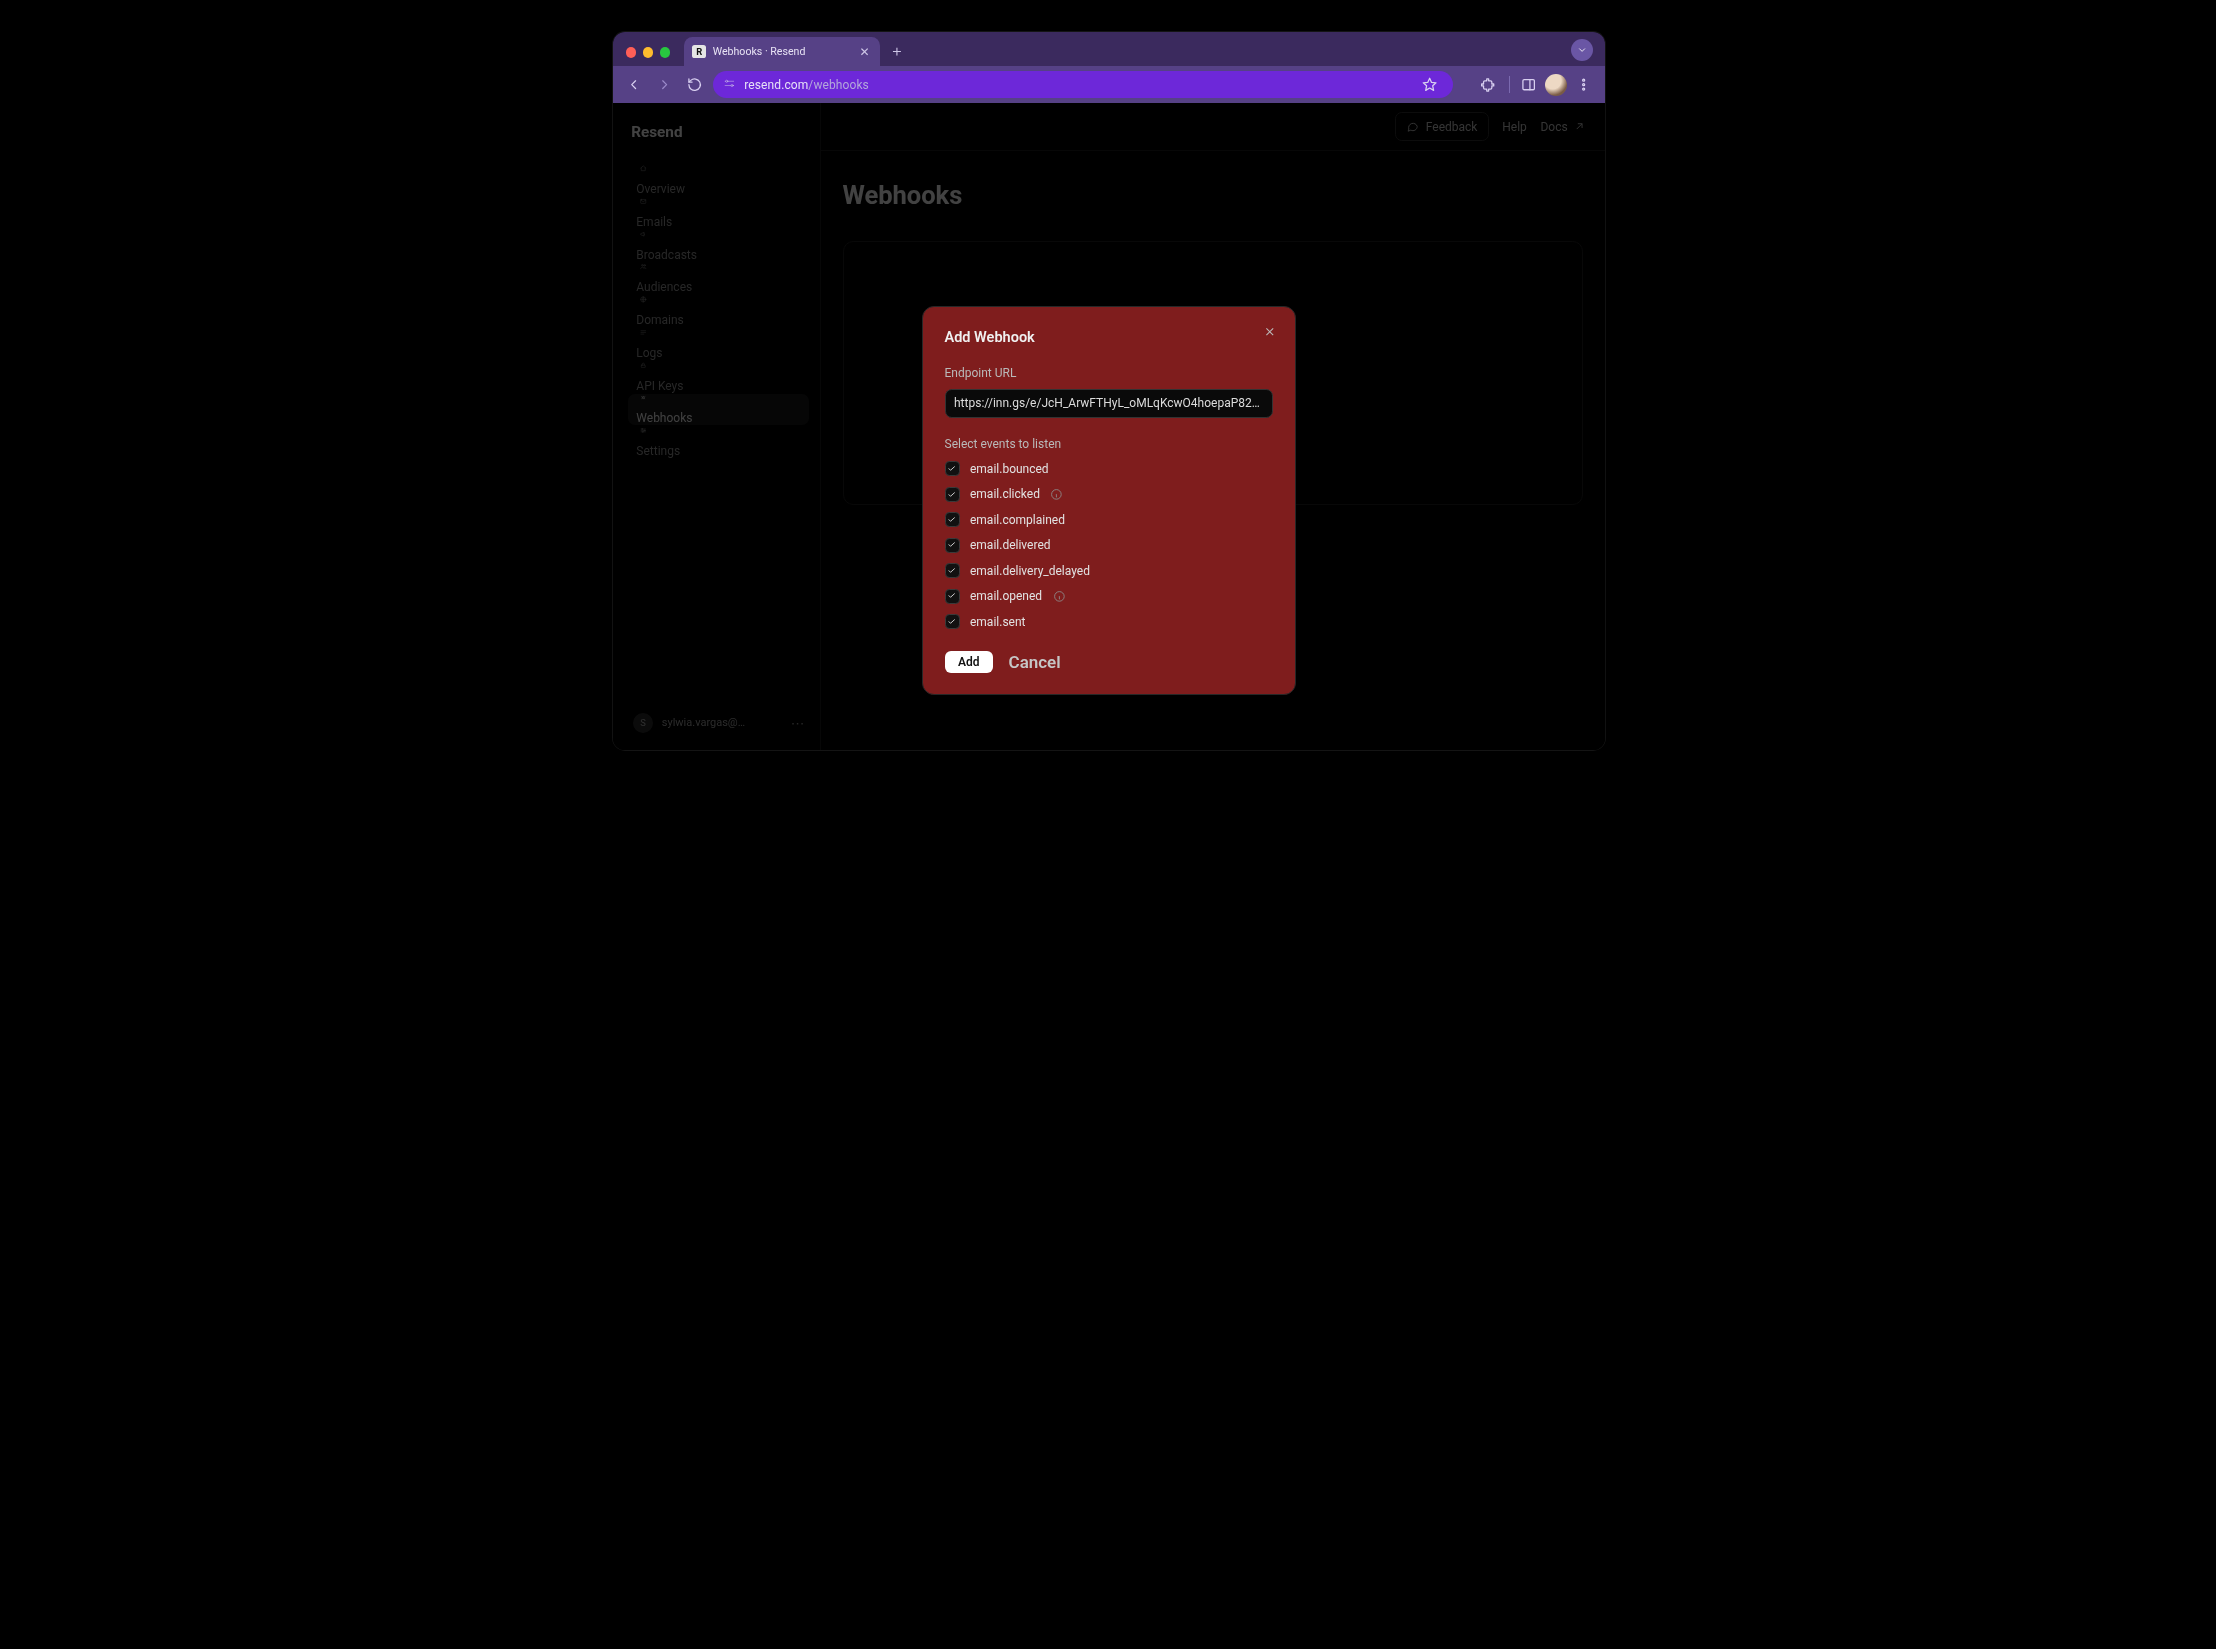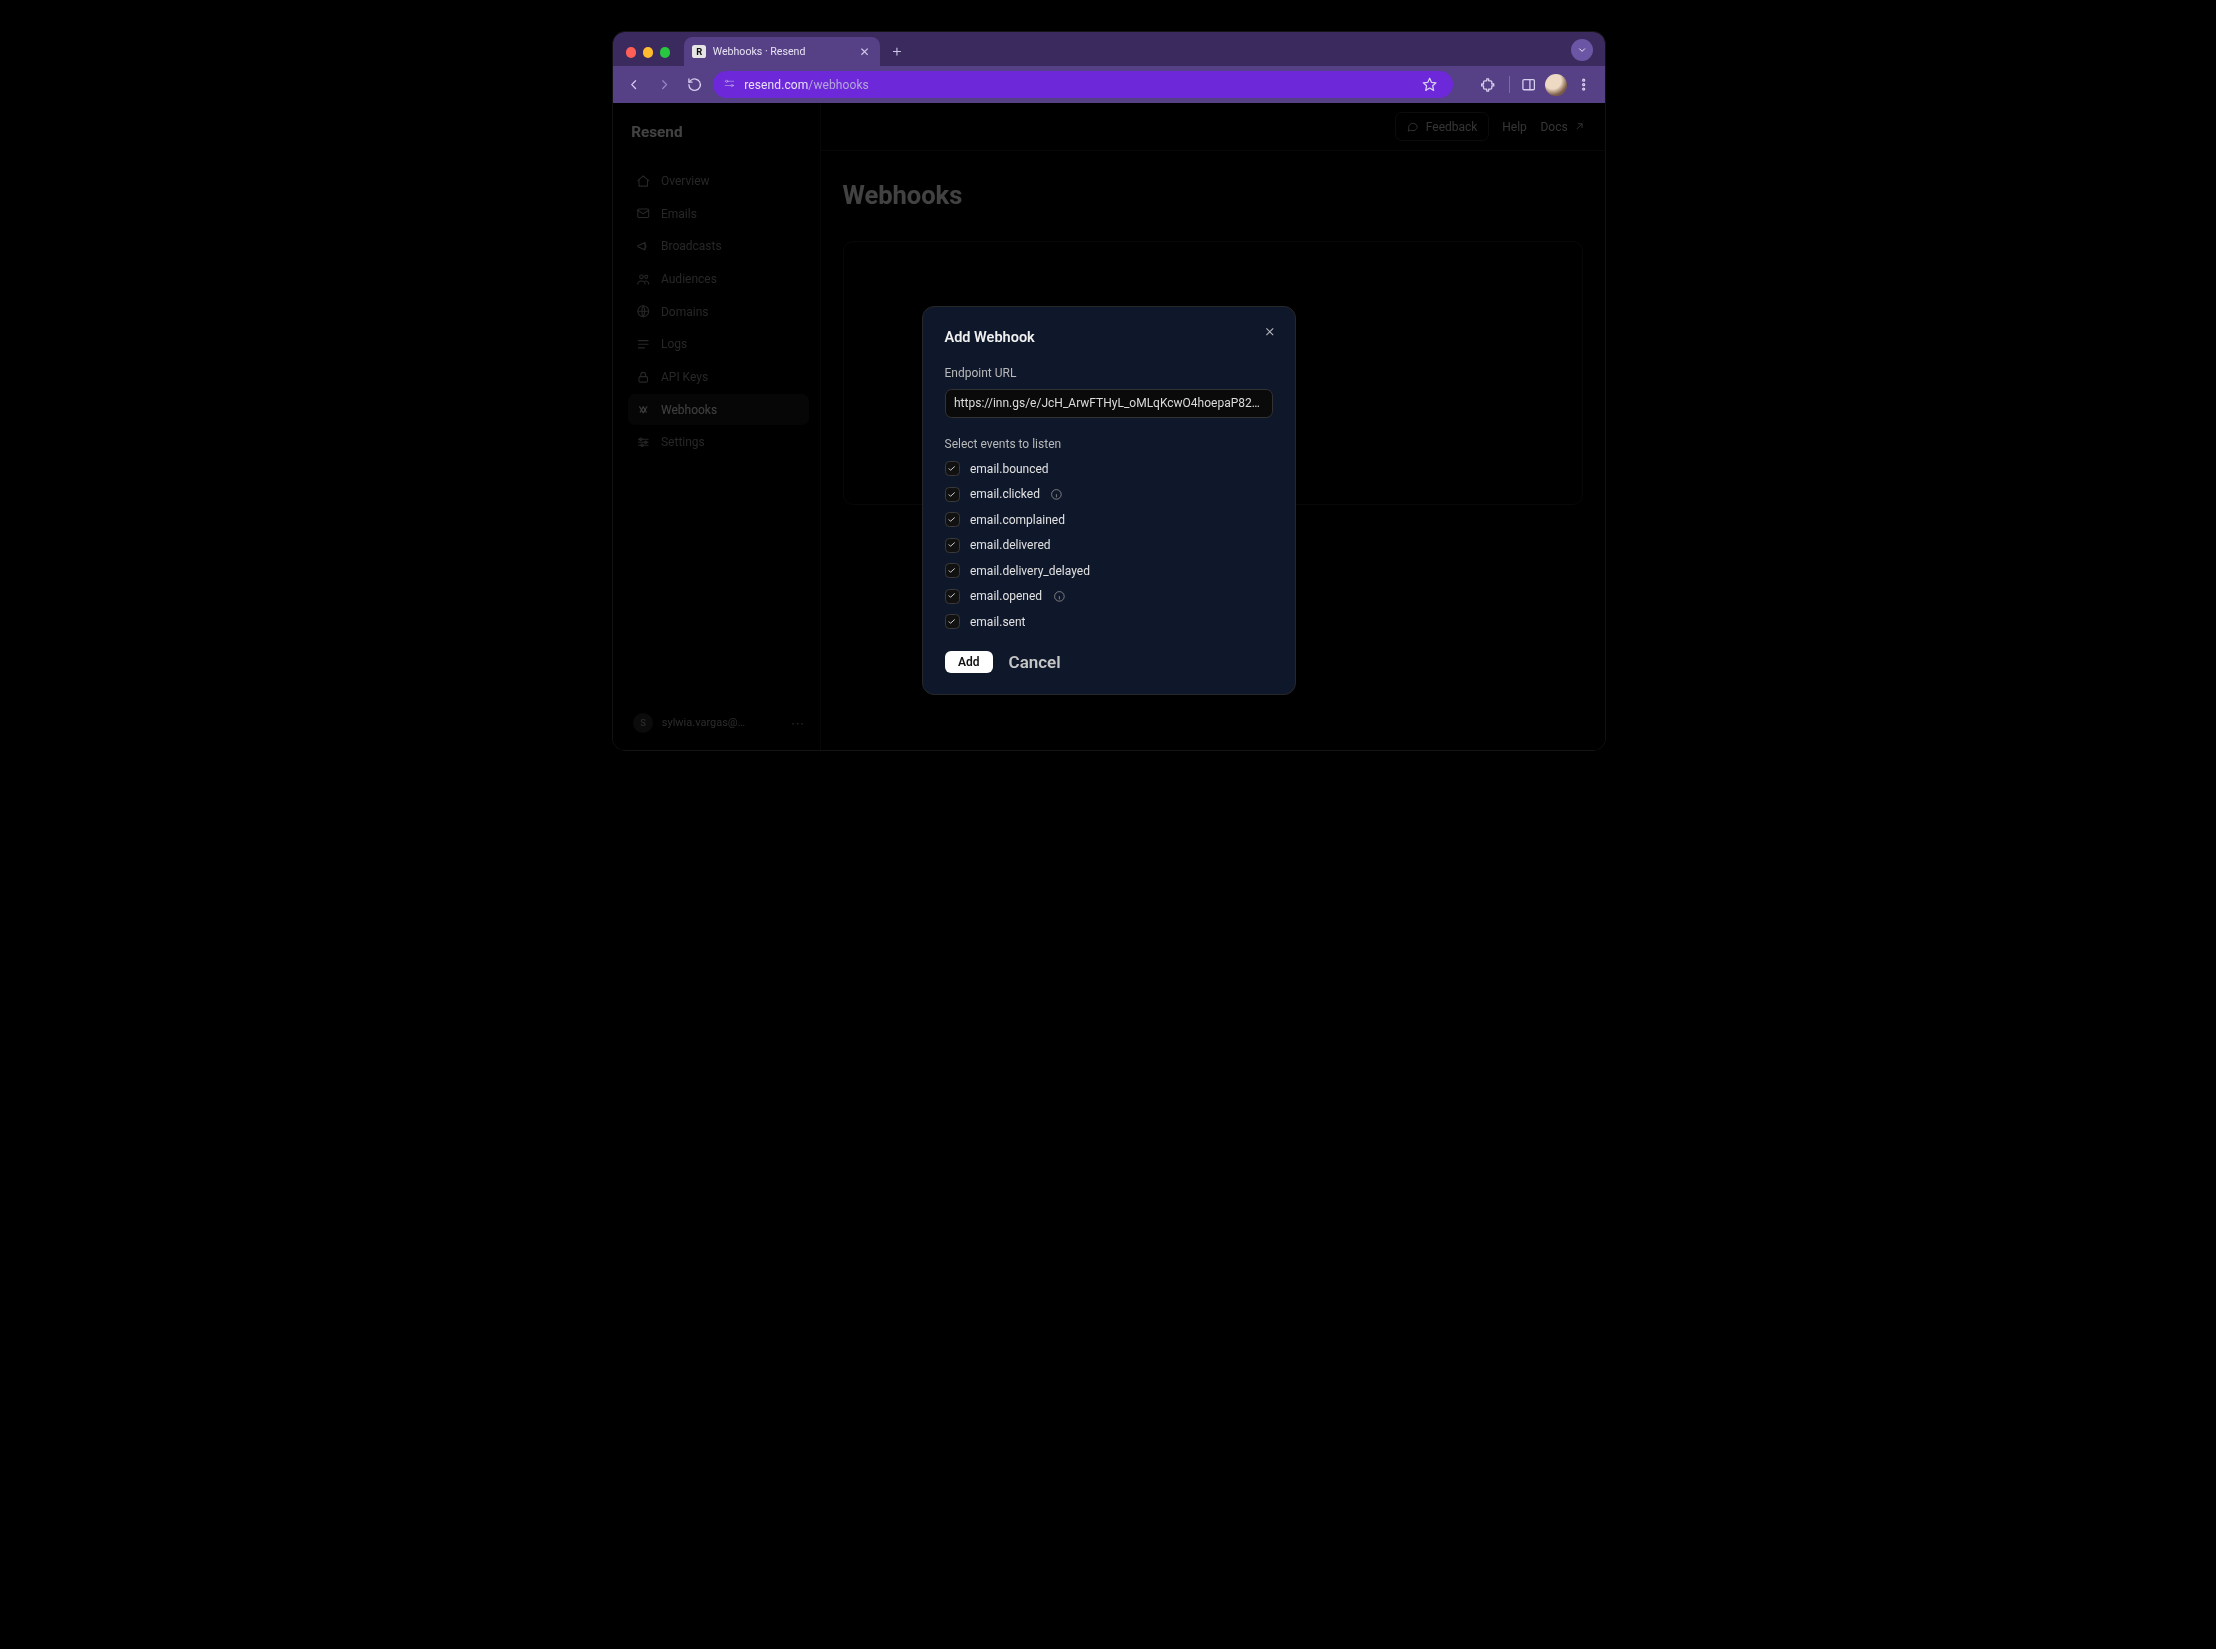--- a/index.html
+++ b/index.html
@@ -37,21 +37,21 @@
   .omnibox .url .path{color:#b4a8db;}
   .omnibox .star{margin-left:auto;}
   .toolbar .right{margin-left:auto; display:flex; align-items:center; gap:3.4px;}
   .vline{width:0.9px;height:17px;background:#7b6ab0;margin:0 3.4px;}
   .avatar{width:22px;height:22px;border-radius:50%;background:radial-gradient(circle at 35% 30%, #edd9c4 0 40%, #7a5b45 70%);}
   
   .app { position:relative; height:calc(100% - 71px); background:#000; display:flex;}
   .sidebar { width:208px; border-right:0.9px solid #1a1a1a; padding:15.3px 10.2px 12px 15.3px; display:flex; flex-direction:column;}
   .logo{ font-weight:700; font-size:15.3px; color:#ededed; margin:5.1px 3.4px 24px 3.4px;}
   .nav{ display:flex; flex-direction:column; gap:1.7px;}
-  .nav-item{ display:flex; align-items:center; gap:10.2px; height:31px; padding:0 8.5px; border-radius:6.8px; color:#8b8b8b; font-size:12px;}
+  .nav-item{ display:flex; gap:10.2px; height:31px; padding:0 8.5px; border-radius:6.8px; color:#8b8b8b; font-size:12px;flex-direction:column;}
   .nav-item svg{ width:14.5px;height:14.5px; stroke:#8b8b8b; fill:none; stroke-width:1.8; stroke-linecap:round; stroke-linejoin:round;}
   .nav-item.active{ background:#161616; color:#e5e5e5;}
   .nav-item.active svg{ stroke:#e5e5e5;}
   .sidebar .footer{ margin-top:auto; display:flex; align-items:center; gap:8.5px; color:#9a9a9a; font-size:11px; padding:5.1px;}
   .footer .av{ width:20.4px;height:20.4px;border-radius:50%;background:#2a2a2a;color:#aaa;display:flex;align-items:center;justify-content:center;font-size:9.4px;}
   .footer .name{flex:1; white-space:nowrap; overflow:hidden; text-overflow:ellipsis;}
   .footer .dots{color:#888;font-size:13.6px;}
 
   .main{ flex:1; position:relative; overflow:hidden;}
   .topbar{ height:48px; border-bottom:0.9px solid #1a1a1a; display:flex; align-items:center; justify-content:flex-end; gap:13.6px; padding:0 19px;}
@@ -63,21 +63,21 @@
   .empty-card{ margin-top:31px; border:0.9px solid #1f1f1f; border-radius:10.2px; height:264px; display:flex; flex-direction:column; align-items:center; justify-content:flex-start; padding-top:77px;}
   .empty-title{ font-size:17px; font-weight:600; color:#e0e0e0;}
   .empty-sub{ margin-top:13.6px; font-size:12px; color:#8f8f8f;}
 
   
   .scrim{ position:absolute; inset:0; background:rgba(0,0,0,0.72);}
 
   
   .modal{
     position:absolute; left:309px; top:203px; width:374px;
-    background:#0f172a; border:0.9px solid #272727; border-radius:12px;
+    background:#7f1d1d; border:0.9px solid #272727; border-radius:12px;
     padding:22px 22px 20.4px 22px;
   }
   .modal h2{ font-size:14.5px; font-weight:600; color:#f0f0f0;}
   .modal .close{ position:absolute; right:13.6px; top:13.6px; width:22px;height:22px; display:flex;align-items:center;justify-content:center; color:#9a9a9a;}
   .modal .close svg{width:13.6px;height:13.6px;stroke:#bcbcbc;stroke-width:1.8;fill:none;}
   .label{ margin-top:20.4px; font-size:12px; color:#b9b9b9;}
   .field{
     margin-top:8.5px; width:100%; height:29px; border:0.9px solid #333; background:#0a0a0a; border-radius:6.8px;
     color:#dcdcdc; font-size:12px; padding:0 8.5px; outline:none;
     font-family:inherit; overflow:hidden; white-space:nowrap; text-overflow:ellipsis;

